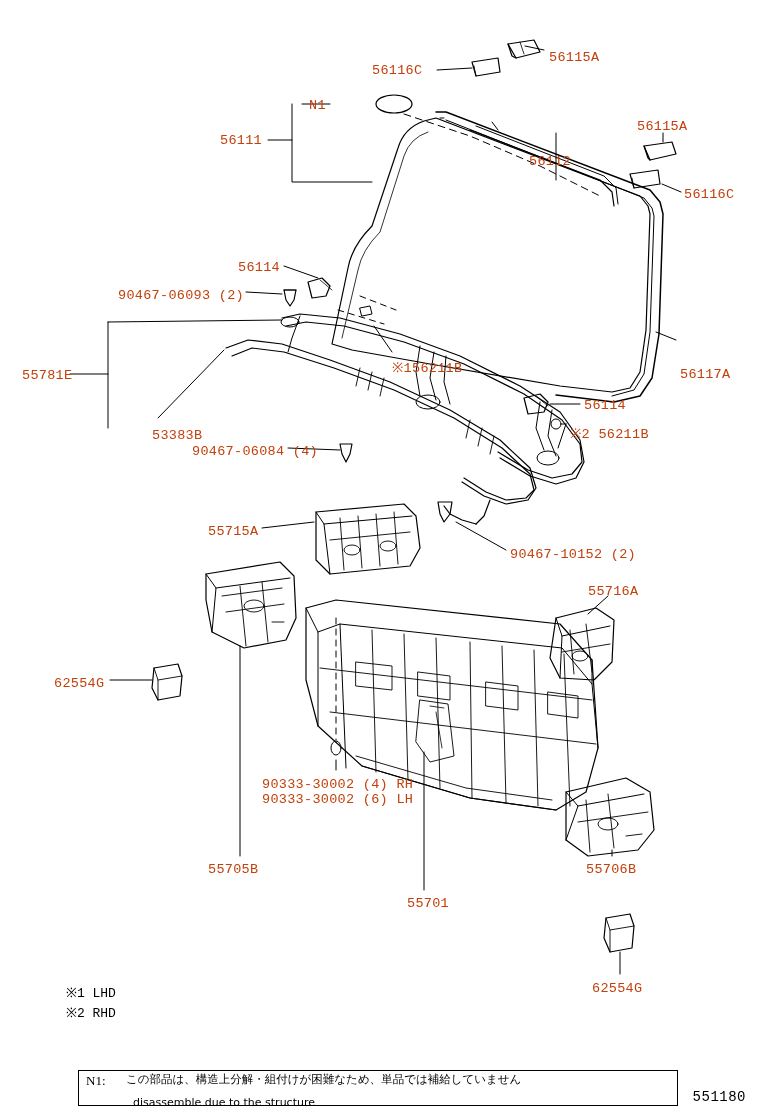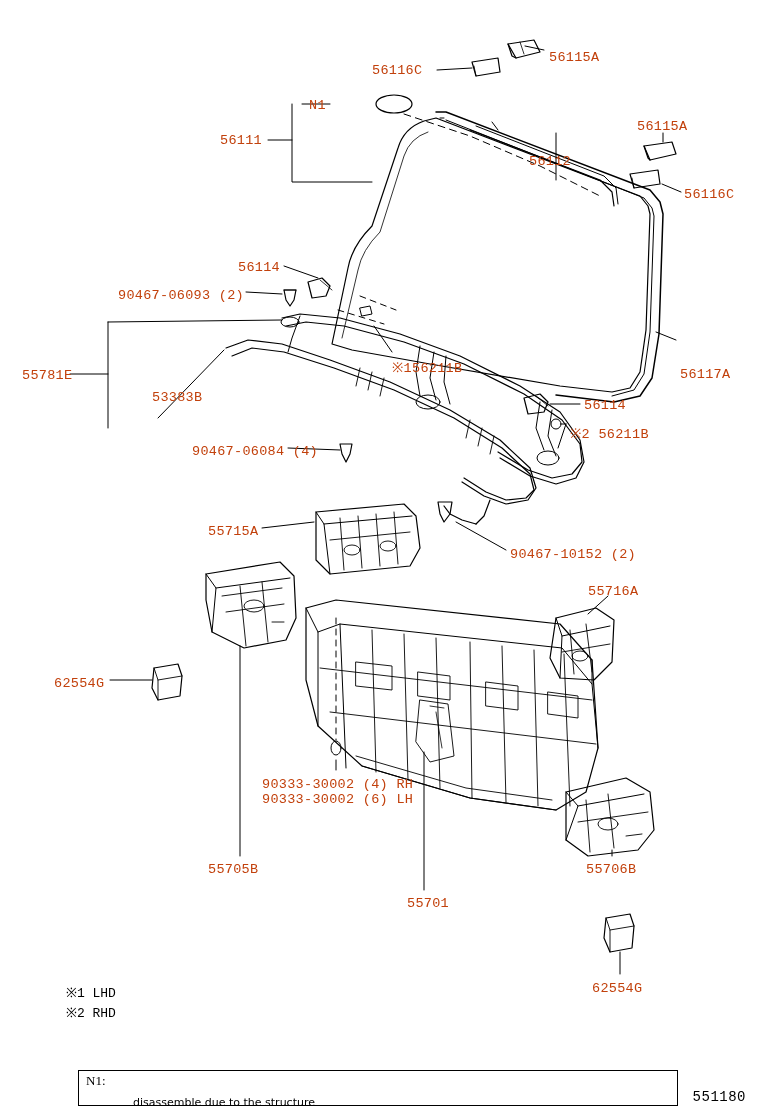--- a/index.html
+++ b/index.html
@@ -358,36 +358,37 @@
   <div class="lbl" style="left:529px; top:119px;margin-top:35px;">56112</div>
   <div class="lbl" style="left:637px; top:119px;">56115A</div>
   <div class="lbl" style="left:220px; top:133px;">56111</div>
   <div class="lbl" style="left:684px; top:187px;">56116C</div>
   <div class="lbl" style="left:238px; top:260px;">56114</div>
   <div class="lbl" style="left:118px; top:288px;">90467-06093 (2)</div>
   <div class="lbl" style="left:680px; top:337px;margin-top:30px;">56117A</div>
   <div class="lbl" style="left:392px; top:358px;">※156211B</div>
   <div class="lbl" style="left:22px;  top:368px;">55781E</div>
   <div class="lbl" style="left:584px; top:398px;">56114</div>
-  <div class="lbl" style="left:108px; top:390px;padding-left:44px;">53383B</div>
+  <div class="lbl" style="left:108px; top:428px;padding-left:44px;">53383B</div>
   <div class="lbl" style="left:570px; top:424px;">※2 56211B</div>
   <div class="lbl" style="left:192px; top:444px;">90467-06084 (4)</div>
   <div class="lbl" style="left:208px; top:524px;">55715A</div>
   <div class="lbl" style="left:510px; top:547px;">90467-10152 (2)</div>
   <div class="lbl" style="left:588px; top:584px;">55716A</div>
   <div class="lbl" style="left:54px;  top:676px;">62554G</div>
   <div class="lbl" style="left:262px; top:777px;">90333-30002 (4) RH</div>
   <div class="lbl" style="left:262px; top:792px;">90333-30002 (6) LH</div>
   <div class="lbl" style="left:208px; top:862px;">55705B</div>
   <div class="lbl" style="left:586px; top:862px;">55706B</div>
   <div class="lbl" style="left:400px; top:896px;margin-left:7px;">55701</div>
   <div class="lbl" style="left:592px; top:981px;">62554G</div>
 
   <div class="legend1">※1  LHD</div>
   <div class="legend2">※2  RHD</div>
 
   <div class="note-box"></div>
   <div class="note-n1">N1:</div>
+  <div class="note-jp">この部品は、構造上分解・組付けが困難なため、単品では補給していません</div>
   <div class="note-en2">disassemble due to the structure</div>
 
   <div class="figno">551180</div>
 
 </div>
 
 </body></html>

